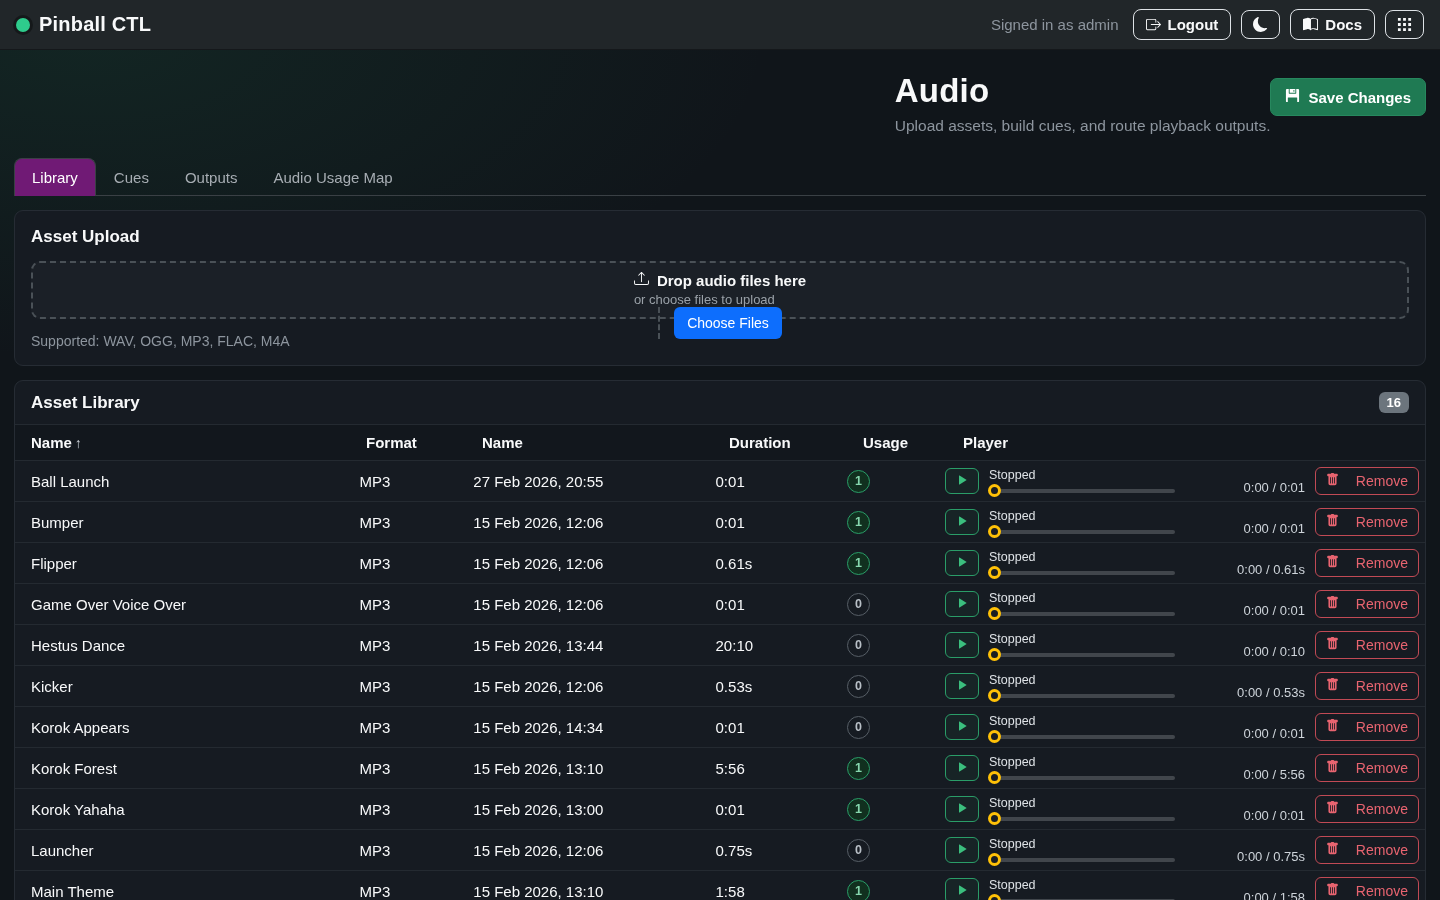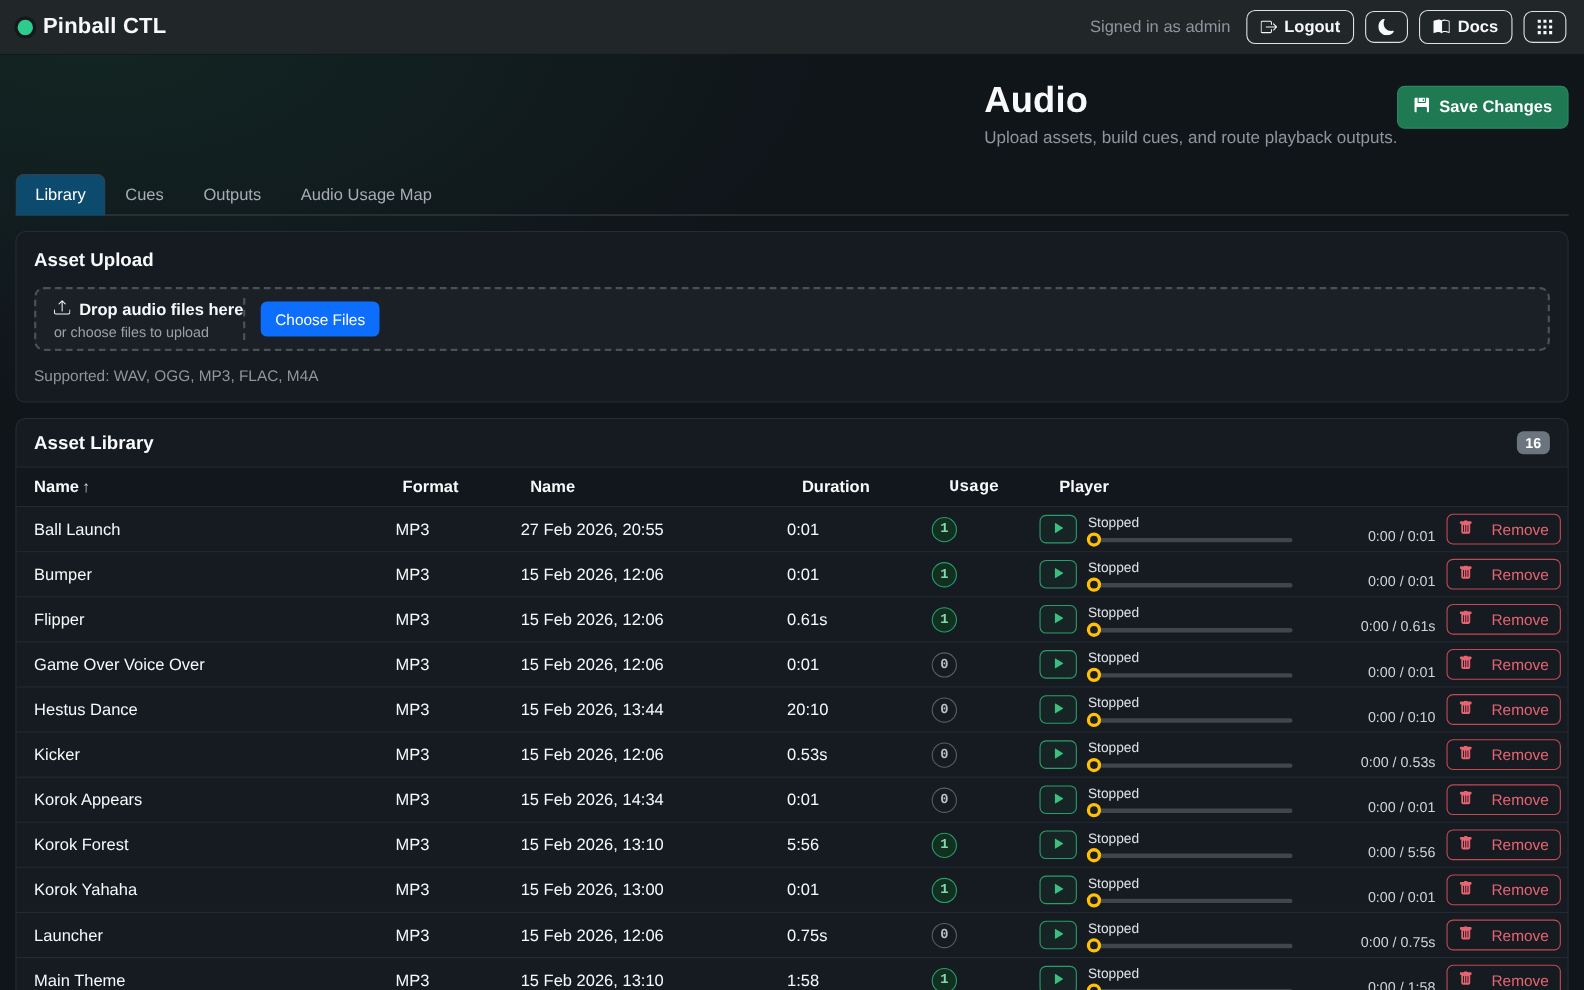--- a/index.html
+++ b/index.html
@@ -41,36 +41,36 @@
     font-family: inherit; cursor: pointer; margin-top: 6px;
   }
 
   
   .tabs { display: flex; margin-top: 22px; border-bottom: 1px solid #3a4045; }
   .tab {
     font-size: 15px; padding: 10px 17px; color: #a7adb3; cursor: pointer;
     border: 1px solid transparent; border-bottom: none; border-radius: 8px 8px 0 0;
     position: relative; top: 1px; background: transparent; font-family: inherit;
   }
-  .tab.active { background: #0c4a6e; color: #fff; border-color: #3a4045; }
+  .tab.active { background: #701a75; color: #fff; border-color: #3a4045; }
 
   
   .card {
     background: #161b22; border: 1px solid #262c34; border-radius: 9px;
     margin-top: 14px;
   }
   .card-pad { padding: 16px; }
   .card-title { font-size: 17px; font-weight: bold; }
 
   
   .dropzone {
     margin-top: 14px; border: 2px dashed #4a5157; border-radius: 9px;
     background: rgba(255,255,255,0.025);
-    display: flex; align-items: center; justify-content: flex-start;
-    padding: 8px 16px; height: 58px;
+    display: flex; align-items: center; justify-content: space-between;
+    padding: 8px 16px; height: 58px; flex-direction: column;
   }
   .drop-left .drop-title { display: flex; align-items: center; gap: 8px; font-size: 15px; font-weight: bold; }
   .drop-left .drop-sub { color: #9aa1a8; font-size: 13px; margin-top: 3px; }
   .drop-right { display: flex; align-items: center; height: 100%; border-left: 2px dashed #4a5157; padding-left: 14px; }
   .btn-choose {
     background: #0d6efd; color: #fff; border: none; border-radius: 6px;
     padding: 8px 13px; font-size: 14px; font-family: inherit; cursor: pointer;
   }
   .supported { color: #8d959e; font-size: 14px; margin-top: 14px; }
 
@@ -86,21 +86,21 @@
     font-weight: bold; font-size: 15px; padding: 0 6px 0 16px;
   }
   .trow {
     display: flex; align-items: center; height: 41px;
     border-bottom: 1px solid #242a31; padding: 0 6px 0 16px; font-size: 15px;
   }
   .col-name { width: 335px; color: #f8f9fa; }
   .col-format { width: 116px; }
   .col-added { width: 247px; }
   .col-duration { width: 134px; }
-  .col-usage { width: 100px; font-family: Liberation Mono, monospace; }
+  .col-usage { width: 100px; }
   .col-player { flex: 1; display: flex; align-items: center; }
   .col-action { width: 100px; display: flex; justify-content: flex-end; }
   .sort-arrow { color: #ced4da; font-size: 14px; margin-left: 3px; }
 
   .usage-badge {
     width: 23px; height: 23px; border-radius: 50%;
     display: inline-flex; align-items: center; justify-content: center;
     font-size: 12.5px; font-weight: 600;
   }
   .usage-badge.used { border: 1px solid #2a9d68; background: #11301f; color: #86d7ae; }

